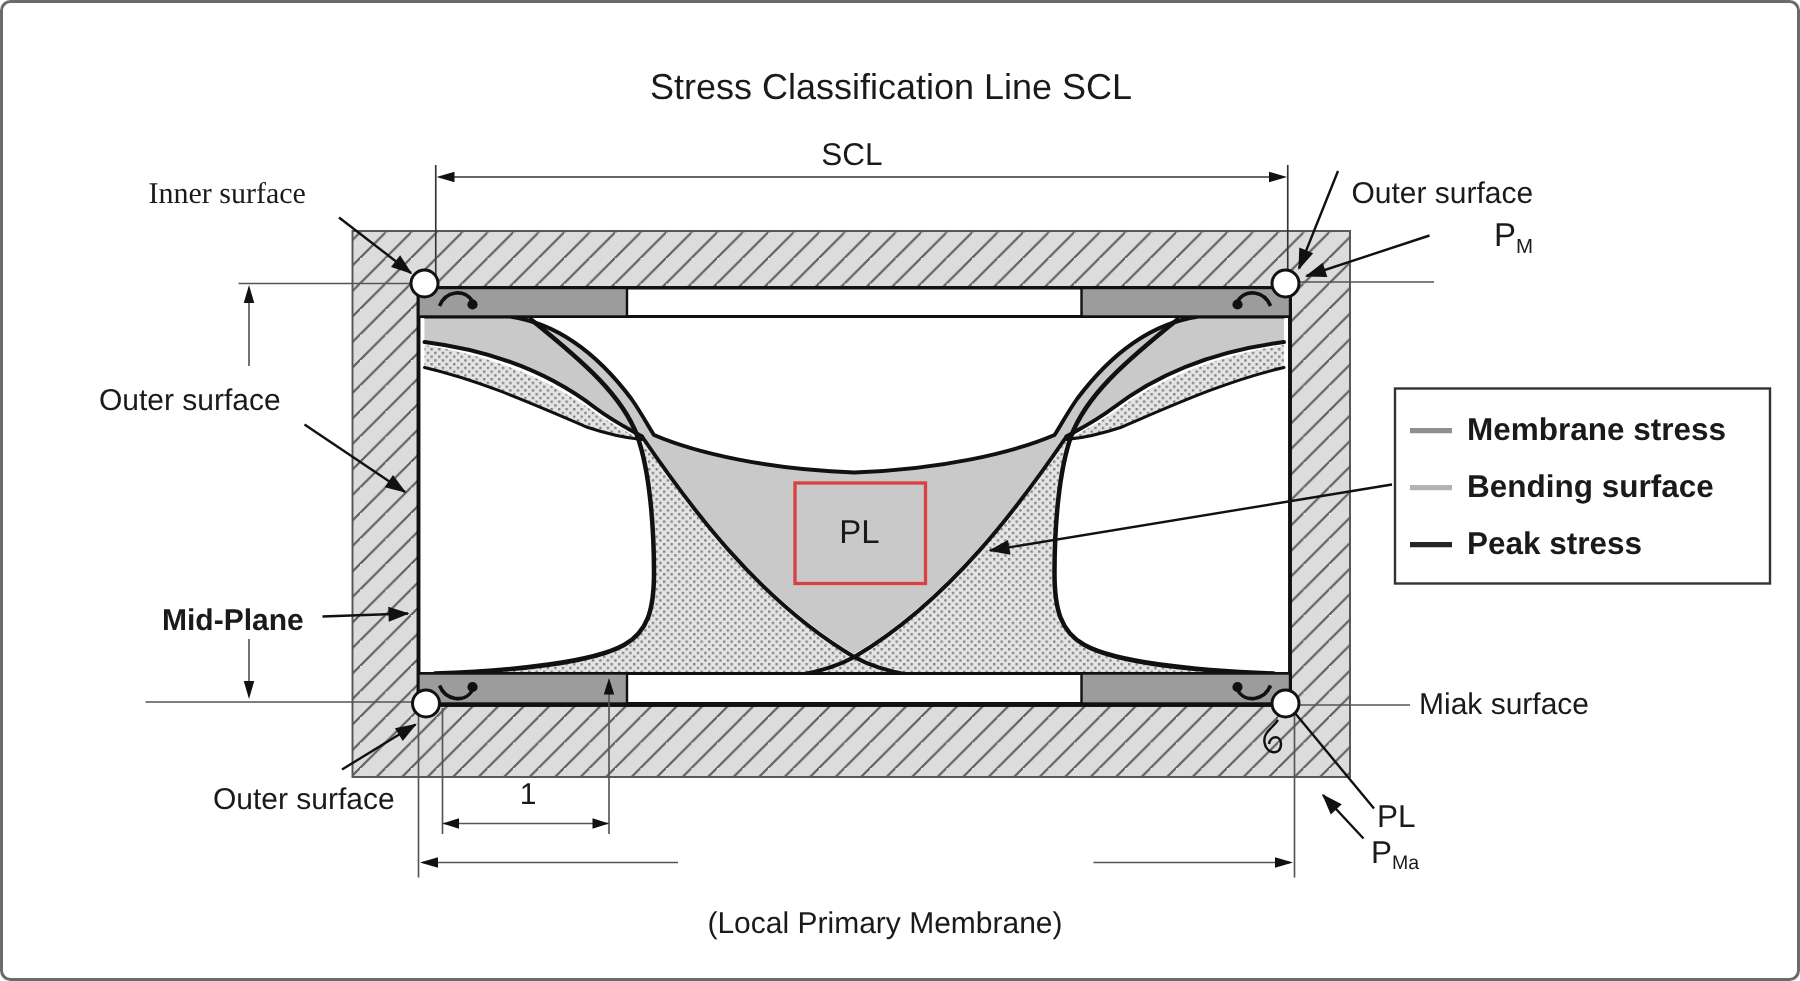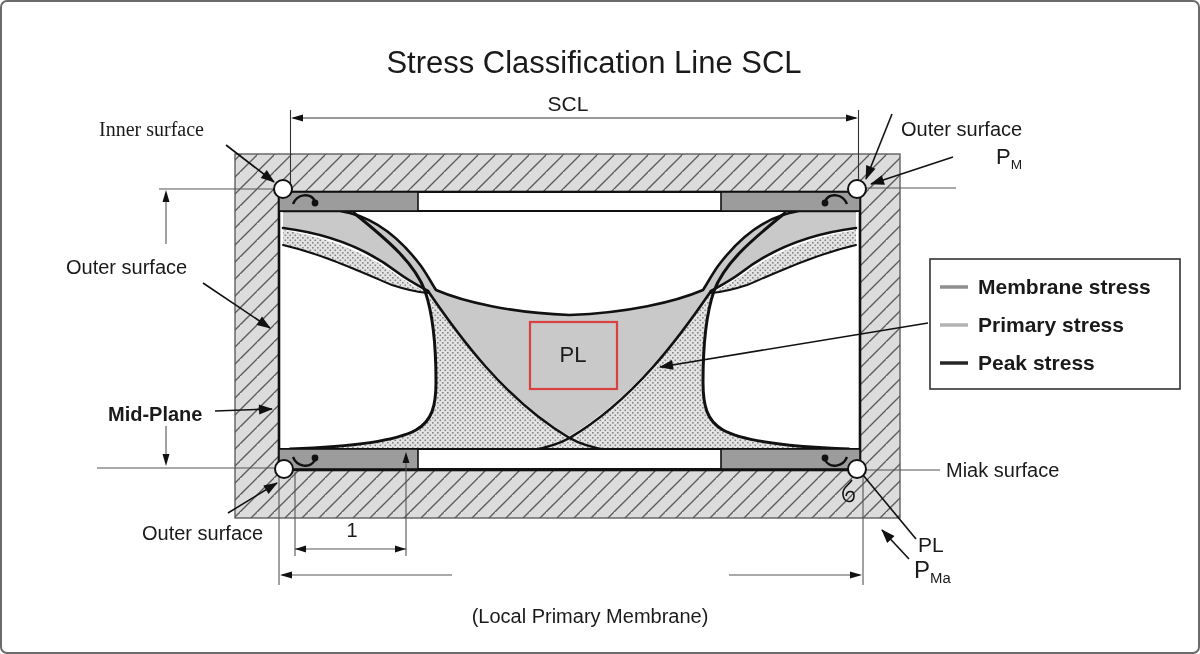--- a/index.html
+++ b/index.html
@@ -16,21 +16,21 @@
   }
   .stage svg{position:absolute;left:0;top:0;}
   .lbl{
     position:absolute;
     font-size:20px;
     line-height:1.1;
     color:#1a1a1a;
     white-space:nowrap;
   }
   .ctr{transform:translateX(-50%);}
-  .title{font-size:31px;}
+  .title{font-size:24px;}
   .scl-lbl{font-size:21px;}
   .legend-lbl{font-size:21px;font-weight:bold;}
   .sub{font-size:0.62em;vertical-align:-0.35em;}
   .plbox-lbl{font-size:22px;}
 </style>
 </head>
 <body>
 
 <div class="stage">
 
@@ -201,19 +201,19 @@
   <div class="lbl" style="left:140px;top:520px;">Outer surface</div>
 
   <div class="lbl ctr" style="left:350px;top:517px;">1</div>
 
   <div class="lbl ctr" style="left:588px;top:560px;margin-top:43px;">(Local Primary Membrane)</div>
 
   <div class="lbl" style="left:944px;top:457px;">Miak surface</div>
 
   <div class="lbl" style="left:916px;top:531px;font-size:21px;">PL</div>
 
-  <div class="lbl" style="left:912px;top:555px;font-size:24px;"><span>P</span><sub class="sub">Ma</sub></div>
+  <div class="lbl" style="left:912px;top:555px;font-size:21px;"><span>P</span><sub class="sub">Ma</sub></div>
 
   <div class="lbl legend-lbl" style="left:976px;top:273px;">Membrane stress</div>
-  <div class="lbl legend-lbl" style="left:976px;top:311px;">Primary stress</div>
+  <div class="lbl legend-lbl" style="left:976px;top:311px;">Bending surface</div>
   <div class="lbl legend-lbl" style="left:976px;top:349px;">Peak stress</div>
 
 </div>
 
 </body></html>

